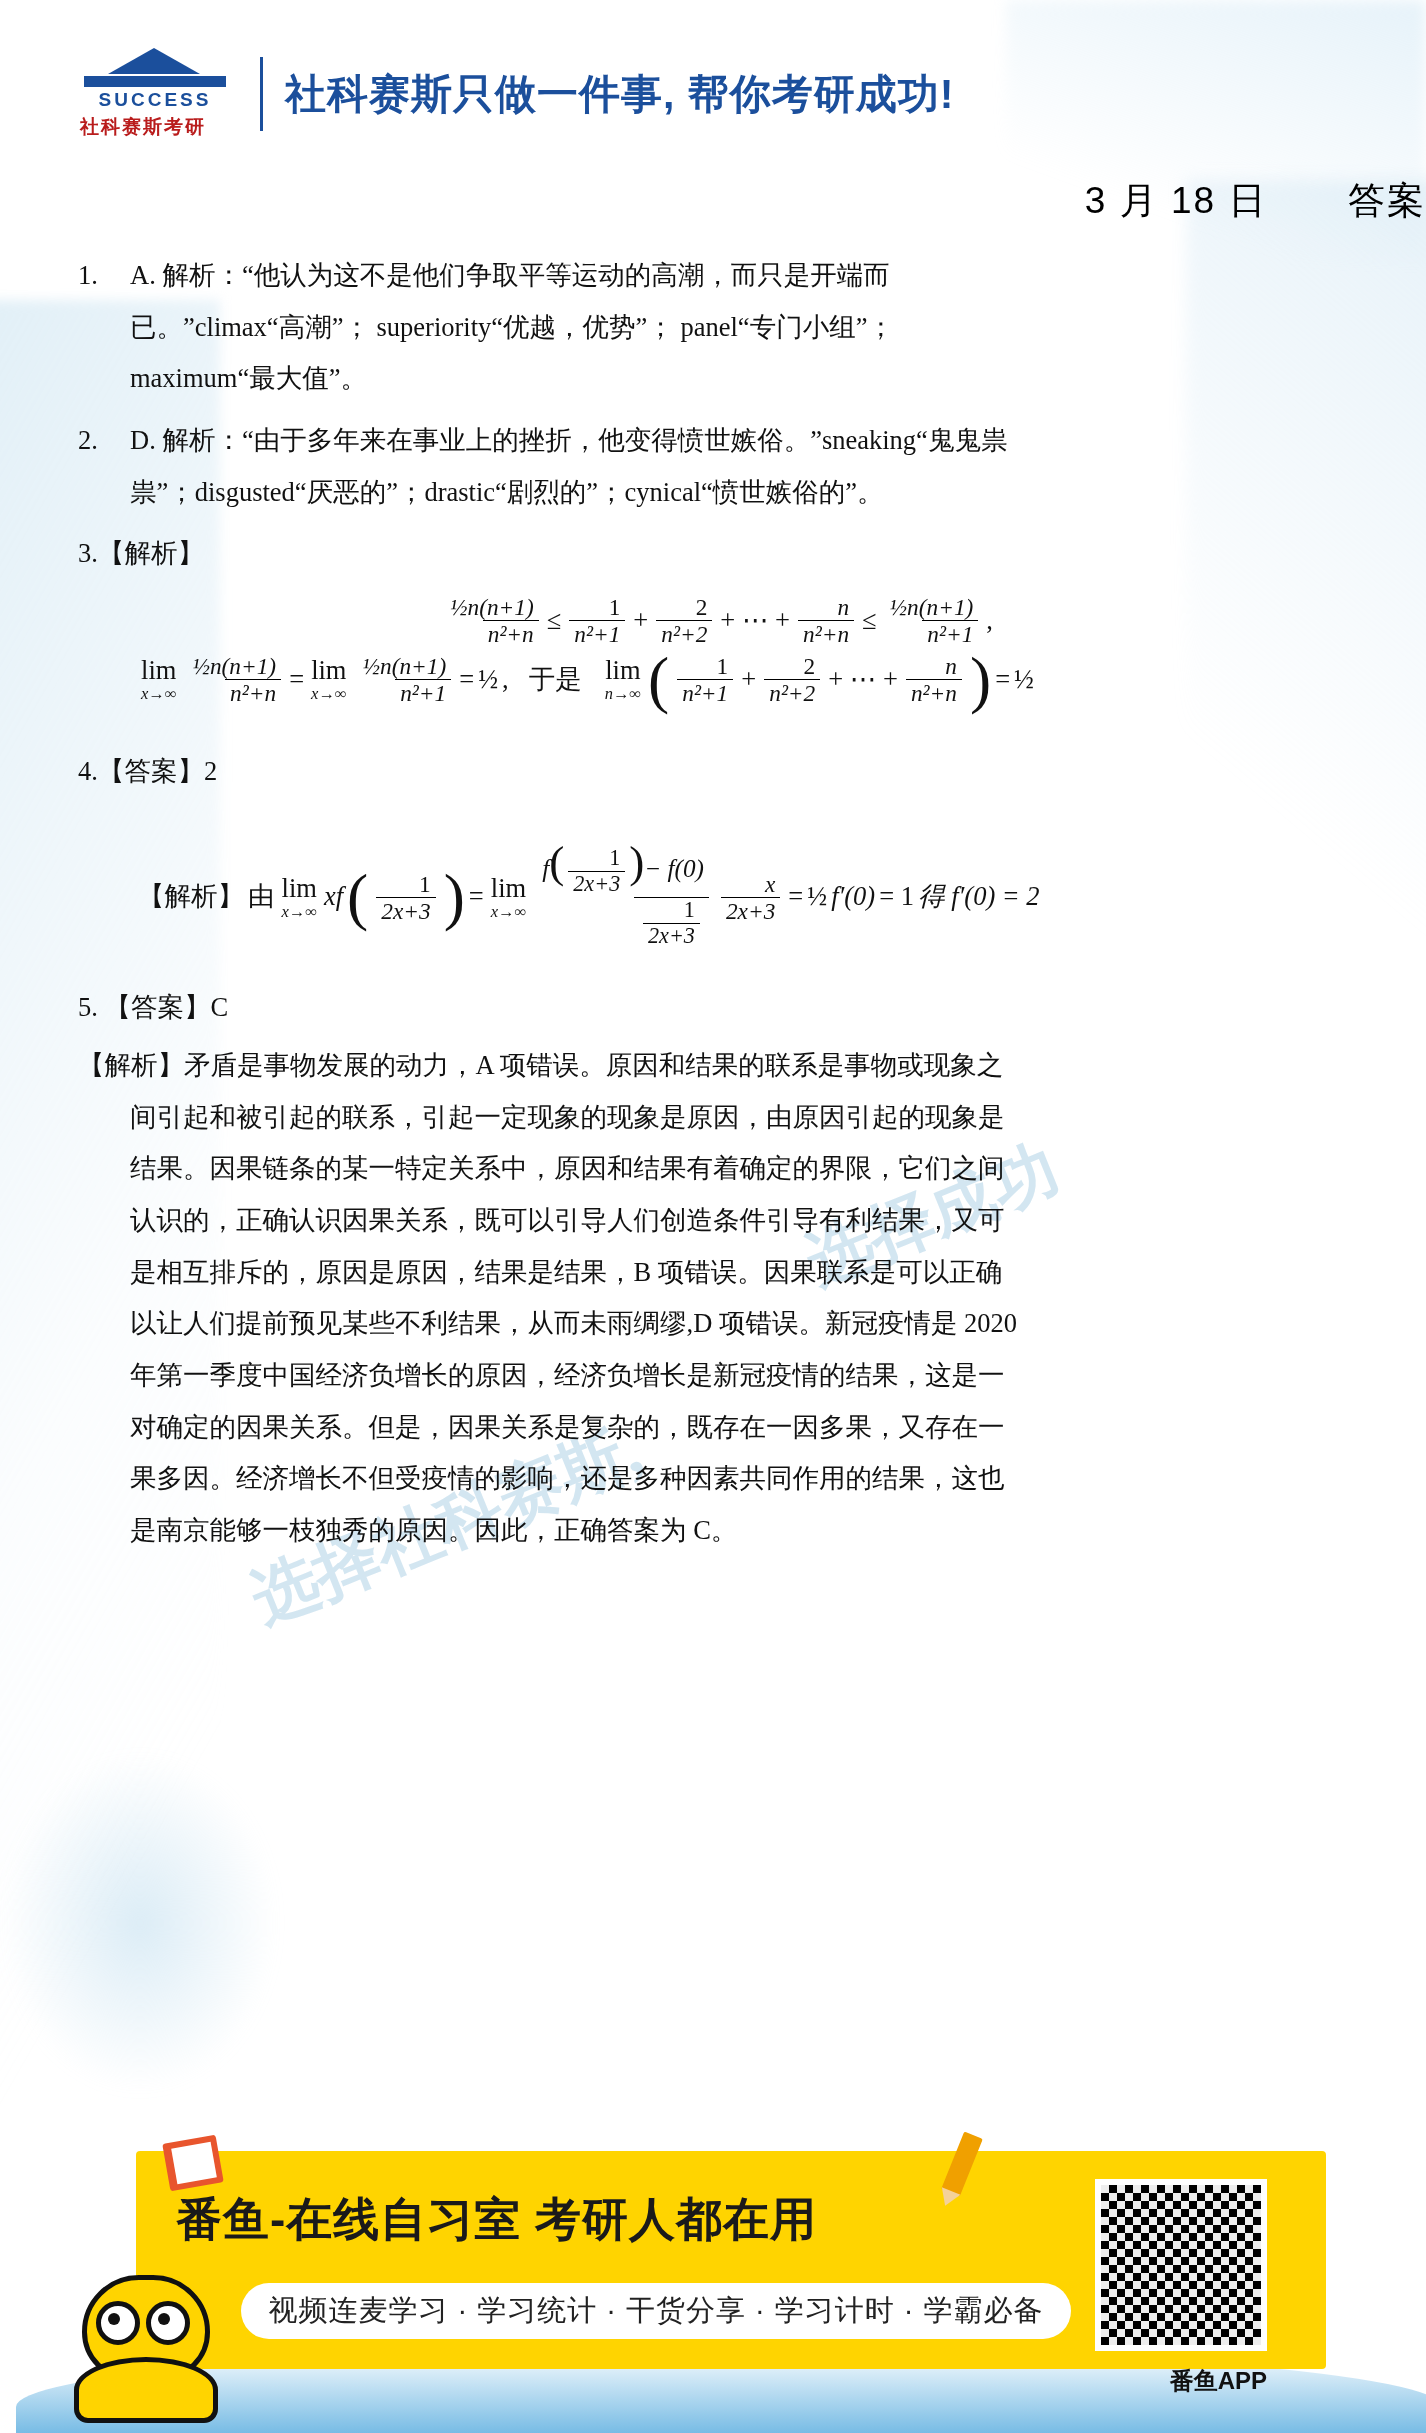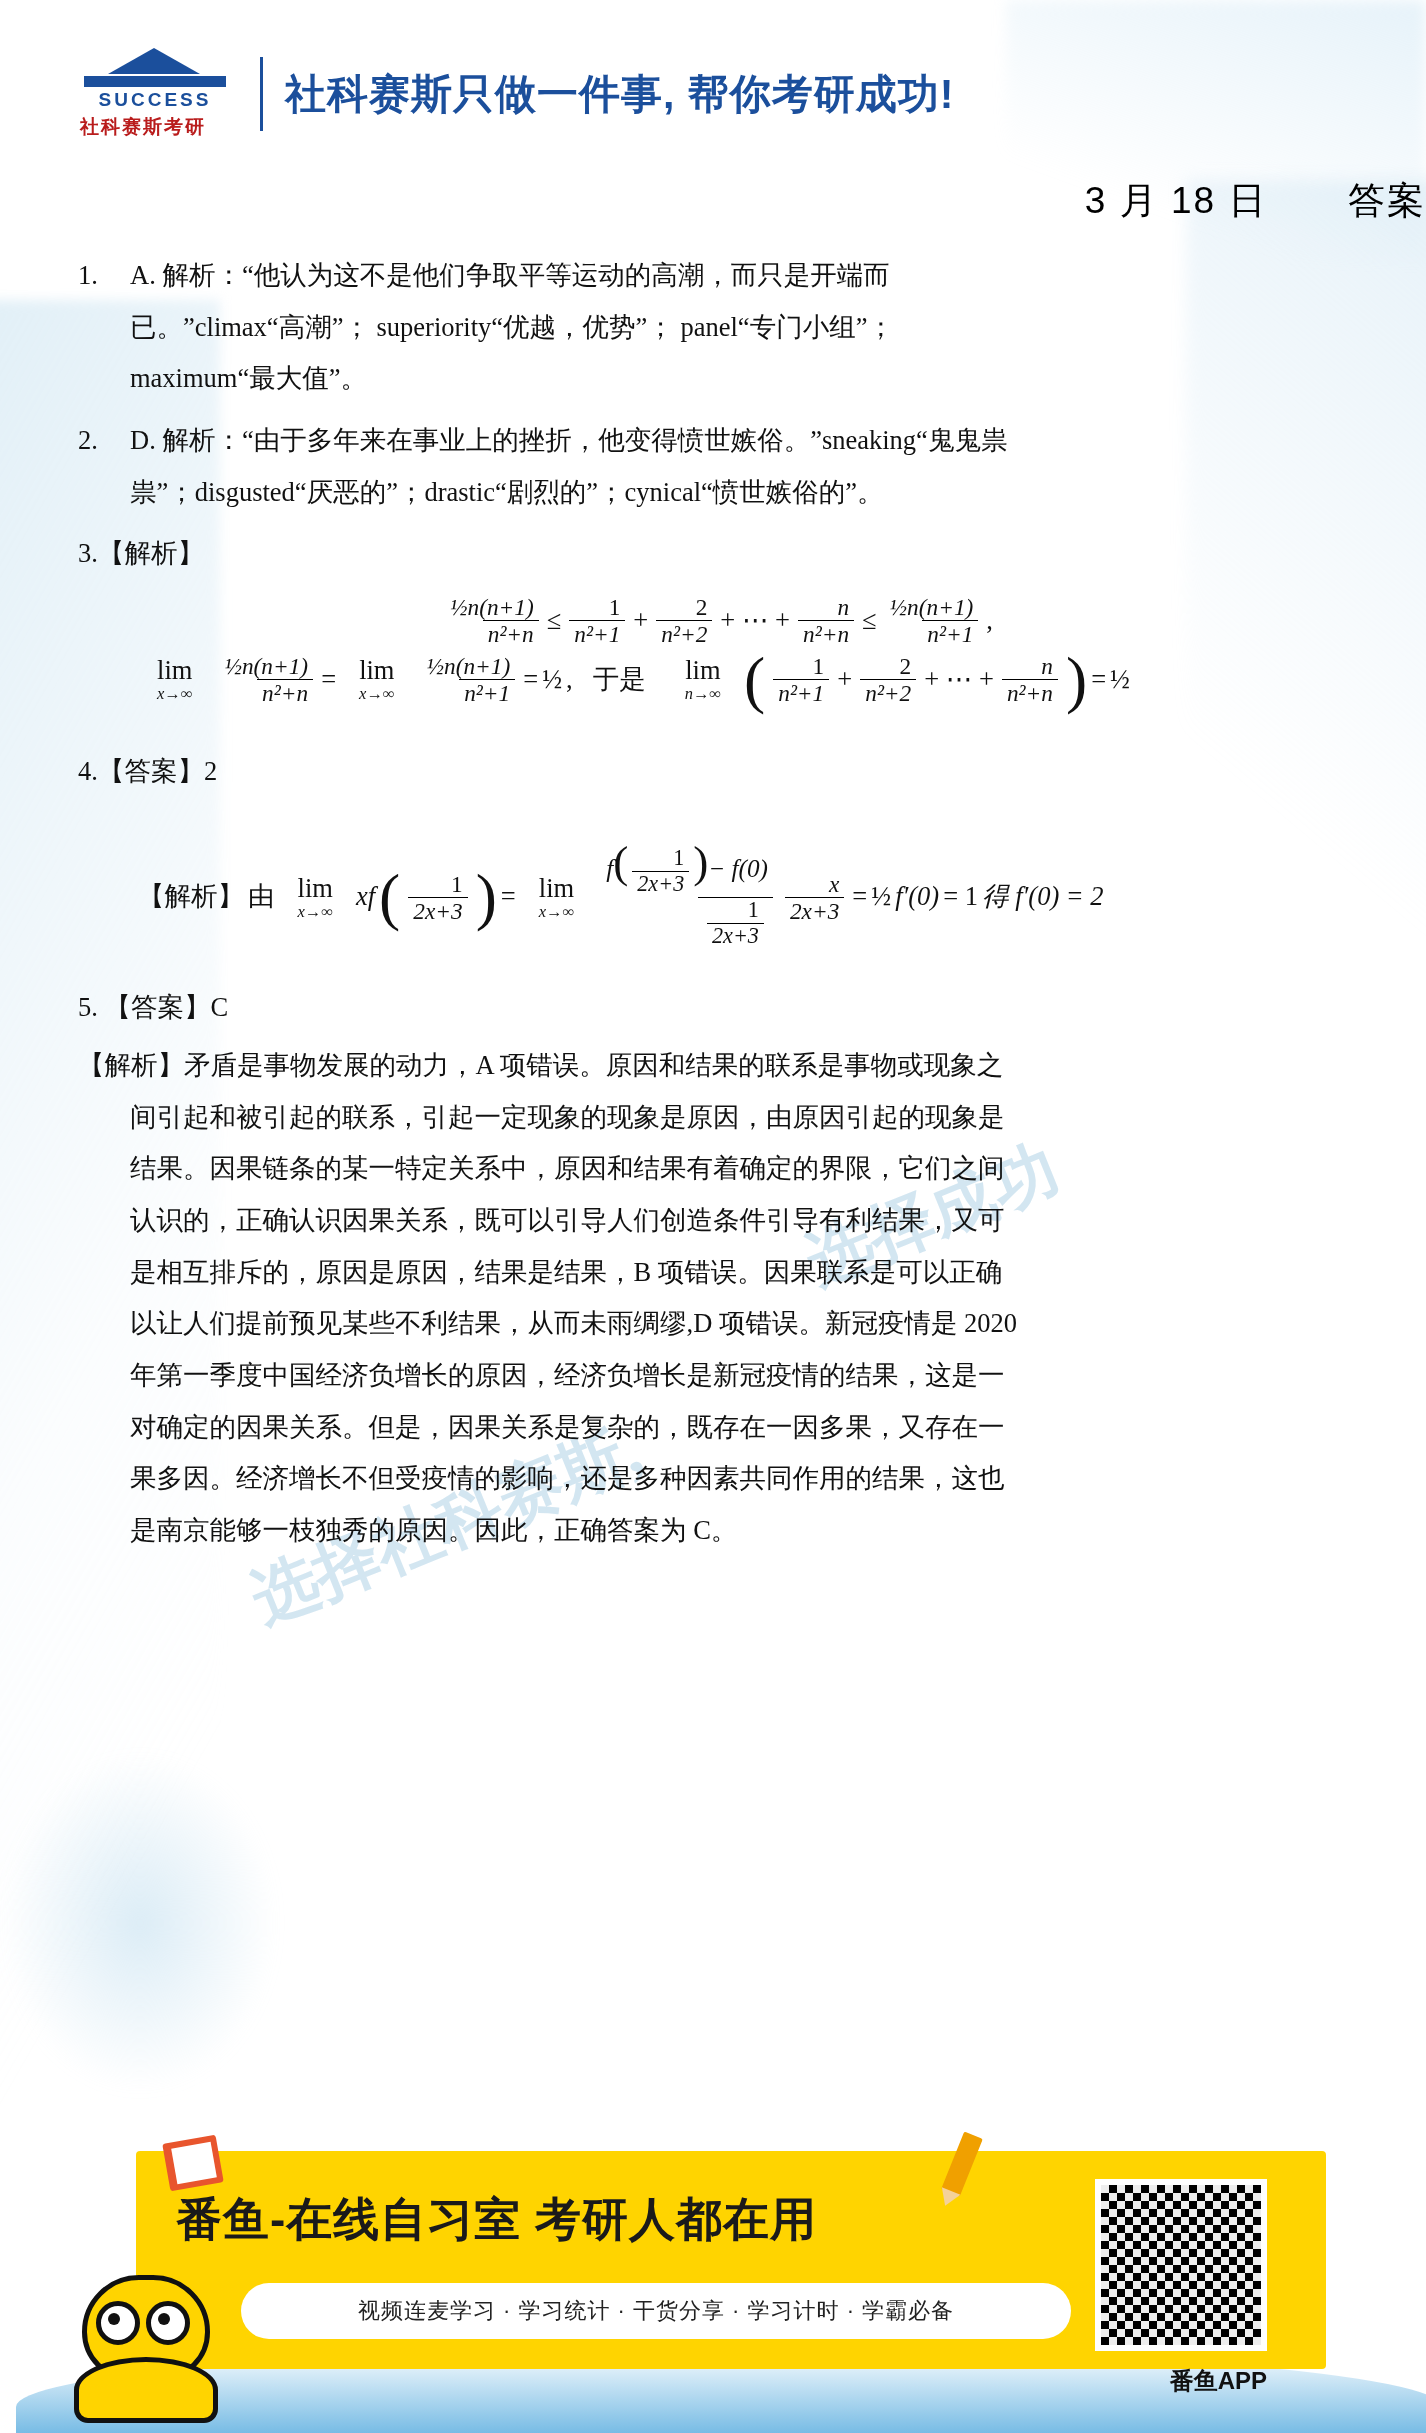--- a/index.html
+++ b/index.html
@@ -214,21 +214,21 @@
     font-size: 0.88em;
     line-height: 1.12;
   }
   .frac .num { padding: 0 5px; }
   .frac .den { padding: 0 5px; border-top: 1.3px solid #000; }
   .lim {
     display: inline-flex;
     flex-direction: column;
     align-items: center;
     line-height: 1.05;
-    margin: 0 19px;
+    margin: 0 3px;
   }
   .lim .lim-top { font-size: 1em; }
   .lim .lim-bot { font-size: 0.62em; }
   .paren {
     display: inline-flex;
     align-items: center;
     font-size: 2.4em;
     font-weight: 300;
     line-height: 0.6;
   }
@@ -276,21 +276,21 @@
     left: 225px;
     top: 150px;
     width: 830px;
     height: 56px;
     background: #ffffff;
     border-radius: 28px;
     display: flex;
     align-items: center;
     justify-content: center;
     font-family: "Liberation Sans", sans-serif;
-    font-size: 22px;
+    font-size: 29px;
     color: #222;
     letter-spacing: 1px;
   }
   .ad-qr {
     position: absolute;
     right: 175px;
     top: 46px;
     width: 160px;
     height: 160px;
     background:

